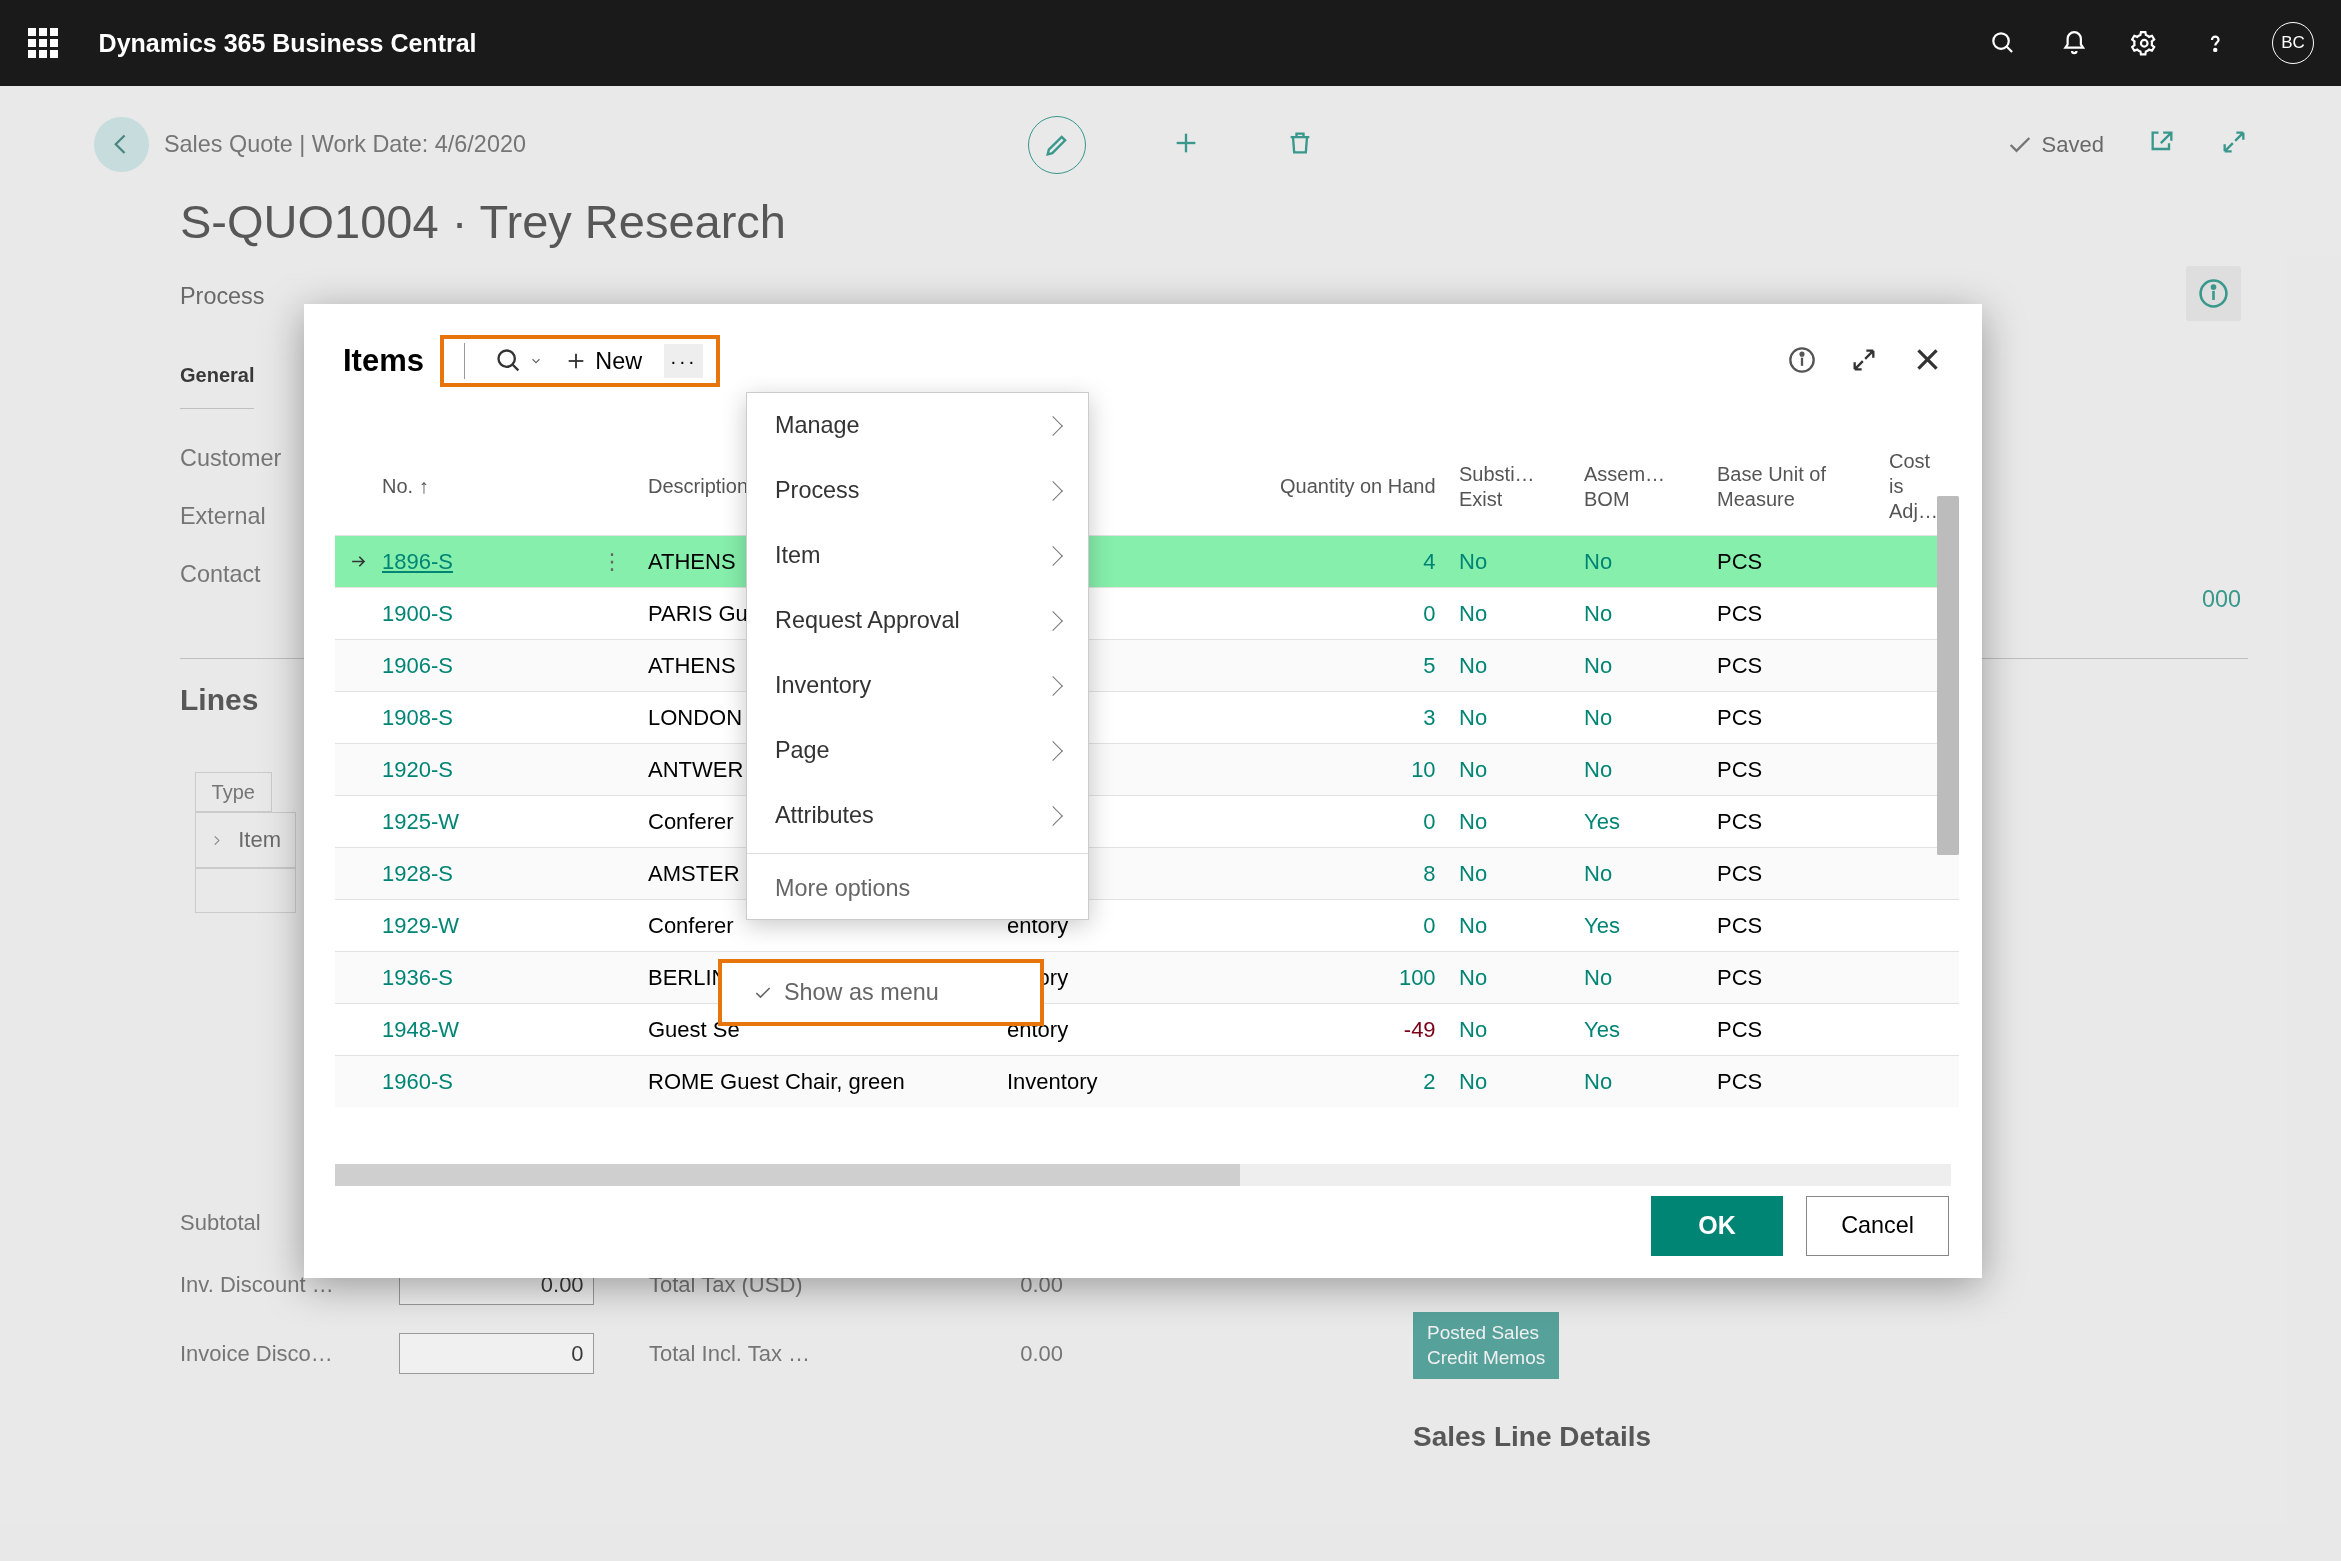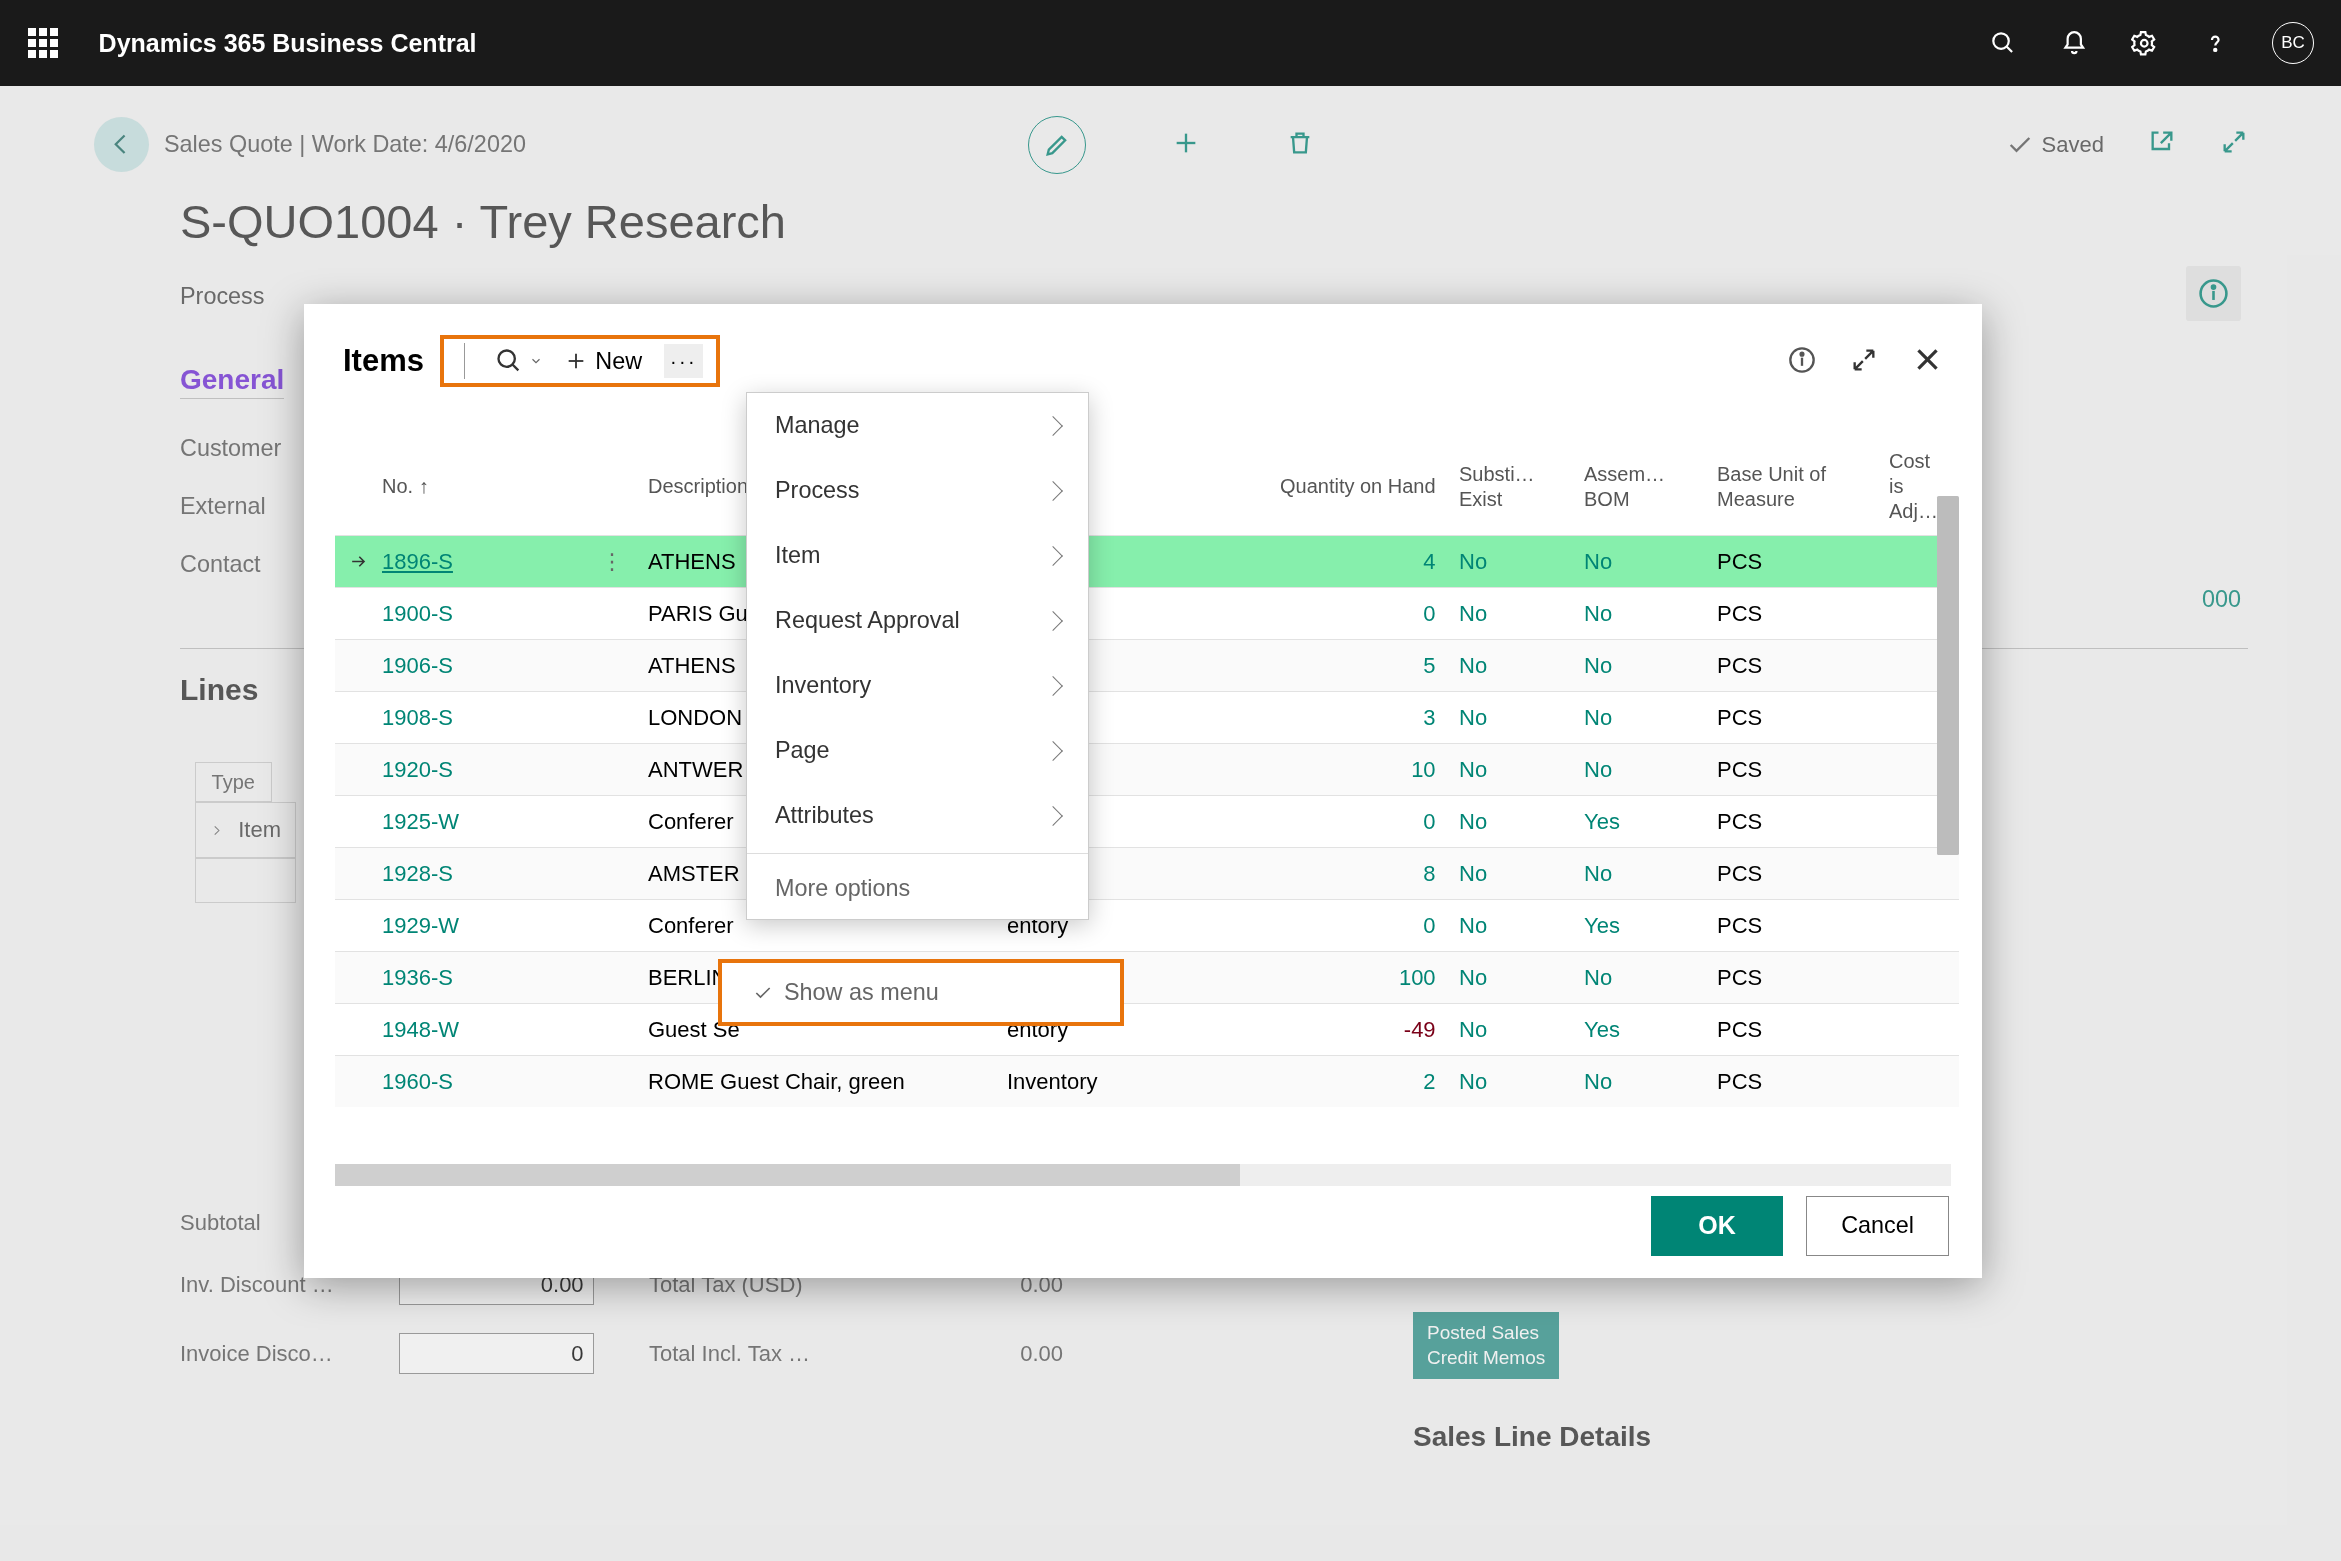--- a/index.html
+++ b/index.html
@@ -21,21 +21,21 @@
 .back-btn svg { width: 26.5px; height: 26.5px; }
 .crumb { font-size: 23.4px; color: #555; }
 .toolbar-center { position: absolute; left: 50%; transform: translateX(-50%); display: flex; gap: 86px; align-items: center; }
 .circbtn { width: 58px; height: 58px; border: 1.6px solid #008575; border-radius: 50%; display: flex; align-items: center; justify-content: center; cursor: pointer; }
 .toolbar-center svg, .toolbar-right svg { width: 28px; height: 28px; }
 .toolbar-right { margin-left: auto; display: flex; align-items: center; gap: 44px; font-size: 22px; color: #444; }
 .saved { display: flex; align-items: center; gap: 7.8px; }
 .page-title { font-size: 47px; font-weight: 300; color: #2b2b2b; margin-left: 86px; margin-top: 22px; }
 .tabs { display: flex; gap: 36px; margin-left: 86px; margin-top: 34px; font-size: 23.4px; color: #444; }
 .tabs span { padding-bottom: 9.4px; cursor: pointer; }
-.section-head { margin-left: 86px; margin-top: 45px; font-size: 28px; font-weight: 600; color: #6d28d9; border-bottom: 1.6px solid #bbb; display: inline-block; padding-bottom: 2px; }
+.section-head { margin-left: 86px; margin-top: 45px; font-size: 20px; font-weight: 600; color: #000000; border-bottom: 1.6px solid #bbb; display: inline-block; padding-bottom: 21px; }
 .field-col { margin-left: 86px; margin-top: 36px; display: flex; flex-direction: column; gap: 31px; font-size: 23.4px; color: #555; }
 .side-right { position: absolute; right: 101px; top: 180px; width: 55px; height: 55px; background: #e6e6e6; display: flex; align-items: center; justify-content: center; border-radius: 3.1px; cursor: pointer; }
 .side-right svg { width: 31px; height: 31px; }
 .right-num { position: absolute; right: 101px; top: 500px; color: #008575; font-size: 23.4px; }
 
 .lines-title { margin-left: 86px; margin-top: 70px; padding-top: 23.4px; font-size: 30px; font-weight: 600; color: #2b2b2b; border-top: 1.6px solid #bbb; }
 .lines-grid { margin-left: 101px; margin-top: 55px; }
 .lg-head { font-size: 20px; color: #555; padding: 7.8px 15.6px; border: 0.8px solid #ccc; display: inline-block; }
 .lg-row { font-size: 22px; color: #444; padding: 14px 14px; border: 0.8px solid #ccc; display: inline-flex; align-items: center; gap: 15.6px; width: 101px; }
 .lg-row svg { width: 19px; height: 19px; }
@@ -60,21 +60,21 @@
 .mh-ico { width: 28px; height: 28px; cursor: pointer; }
 .new-btn { display: flex; align-items: center; gap: 7.8px; font-size: 23.4px; cursor: pointer; }
 .more-btn { width: 39px; height: 34px; background: #eee; display: flex; align-items: center; justify-content: center; cursor: pointer; font-size: 20px; letter-spacing: 2.3px; }
 .modal-head-right { margin-left: auto; display: flex; gap: 34px; align-items: center; }
 
 
 .dropdown { position: absolute; left: 746px; top: 392px; width: 343px; background: #fff; border: 0.8px solid #ccc; box-shadow: 0 6.2px 23.4px rgba(0,0,0,0.22); z-index: 20; }
 .dd-item { display: flex; align-items: center; justify-content: space-between; padding: 19px 28px; font-size: 23.4px; color: #333; cursor: pointer; }
 .dd-sep { height: 0.8px; background: #ddd; margin: 4.7px 0; }
 .dd-plain { padding: 17px 28px; font-size: 23.4px; color: #666; }
-.show-as-menu { position: absolute; left: 718px; top: 959px; width: 406px; height: 67px; border: 4.7px solid #e8740c; background: #fff; display: flex; align-items: center; padding-left: 31px; font-size: 23.4px; color: #666; gap: 11px; z-index: 21; }
+.show-as-menu { position: absolute; left: 718px; top: 959px; width: 326px; height: 67px; border: 4.7px solid #e8740c; background: #fff; display: flex; align-items: center; padding-left: 31px; font-size: 23.4px; color: #666; gap: 11px; z-index: 21; }
 
 
 .grid-wrap { flex: 1; overflow: hidden; position: relative; margin: 0 23.4px 0 31px; }
 .grid-head, .grid-row { display: grid; grid-template-columns: 47px 219px 47px 359px 265px 187px 125px 133px 172px 78px; align-items: center; font-size: 22px; }
 .grid-head { color: #555; font-size: 20px; padding: 31px 0 11px 0; }
 .grid-head div { line-height: 1.25; }
 .grid-row { height: 52px; border-top: 0.8px solid #e2e2e2; }
 .grid-row:nth-child(odd) { background: #fafafa; }
 .grid-row.selected { background: #86efac; }
 .cell-no a { color: #008575; text-decoration: none; }

